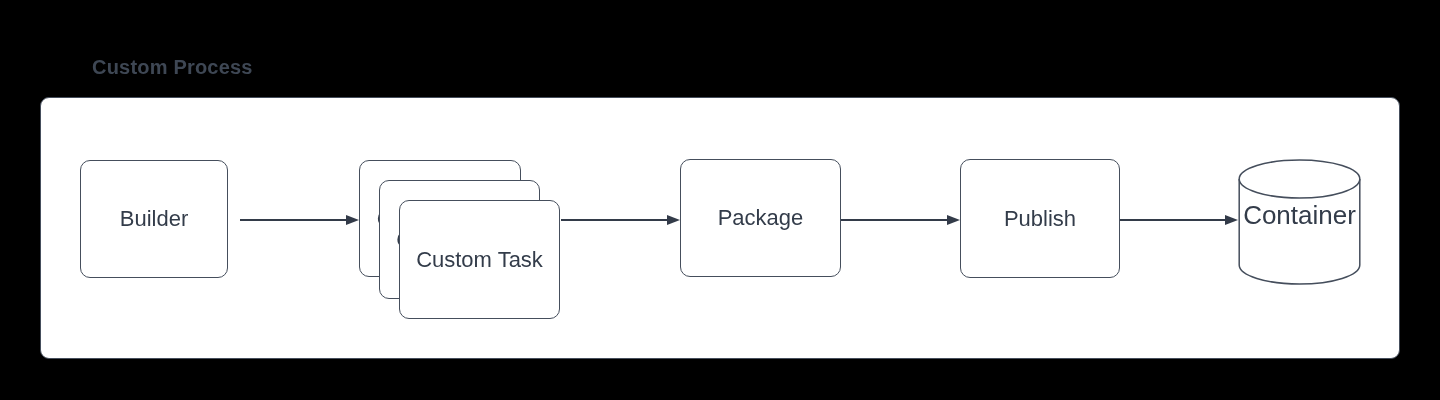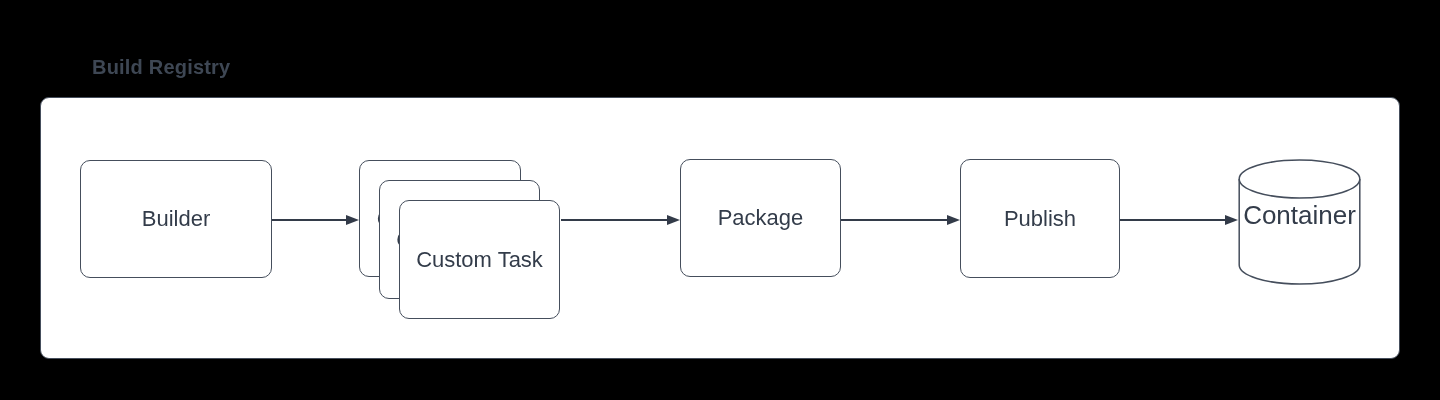--- a/index.html
+++ b/index.html
@@ -29,21 +29,21 @@
     position:absolute;
     background:#ffffff;
     border:1.5px solid #454e5c;
     border-radius:10px;
     box-sizing:border-box;
     display:flex;align-items:center;justify-content:center;
     font-size:22px;color:#333c4a;
     white-space:nowrap;
     z-index:2;
   }
-  .node-builder{left:80px;top:160px;width:192px;height:118px;}
+  .node-builder{left:80px;top:160px;width:148px;height:118px;}
   .stack-back  {left:359px;top:160px;width:162px;height:117px;z-index:2;}
   .stack-middle{left:379px;top:180px;width:161px;height:119px;z-index:3;}
   .stack-front {left:399px;top:200px;width:161px;height:119px;z-index:4;}
   .node-package{left:680px;top:159px;width:161px;height:118px;}
   .node-publish{left:960px;top:159px;width:160px;height:119px;}
   .cylinder{
     position:absolute;left:1238px;top:159px;width:123px;height:126px;
     z-index:2;
   }
   .cylinder svg{display:block;}
@@ -67,21 +67,21 @@
   .arrow-1{left:240px;width:119px;}
   .arrow-2{left:561px;width:119px;}
   .arrow-3{left:841px;width:119px;}
   .arrow-4{left:1120px;width:118px;}
 </style>
 </head>
 <body>
 
 <div class="stage">
 
-  <div class="diagram-title">Build Registry</div>
+  <div class="diagram-title">Custom Process</div>
 
   <div class="panel"></div>
 
   <div class="node node-builder">
     <span>Builder</span>
   </div>
 
   <div class="arrow arrow-1">
     <span class="shaft"></span>
     <span class="head"></span>

